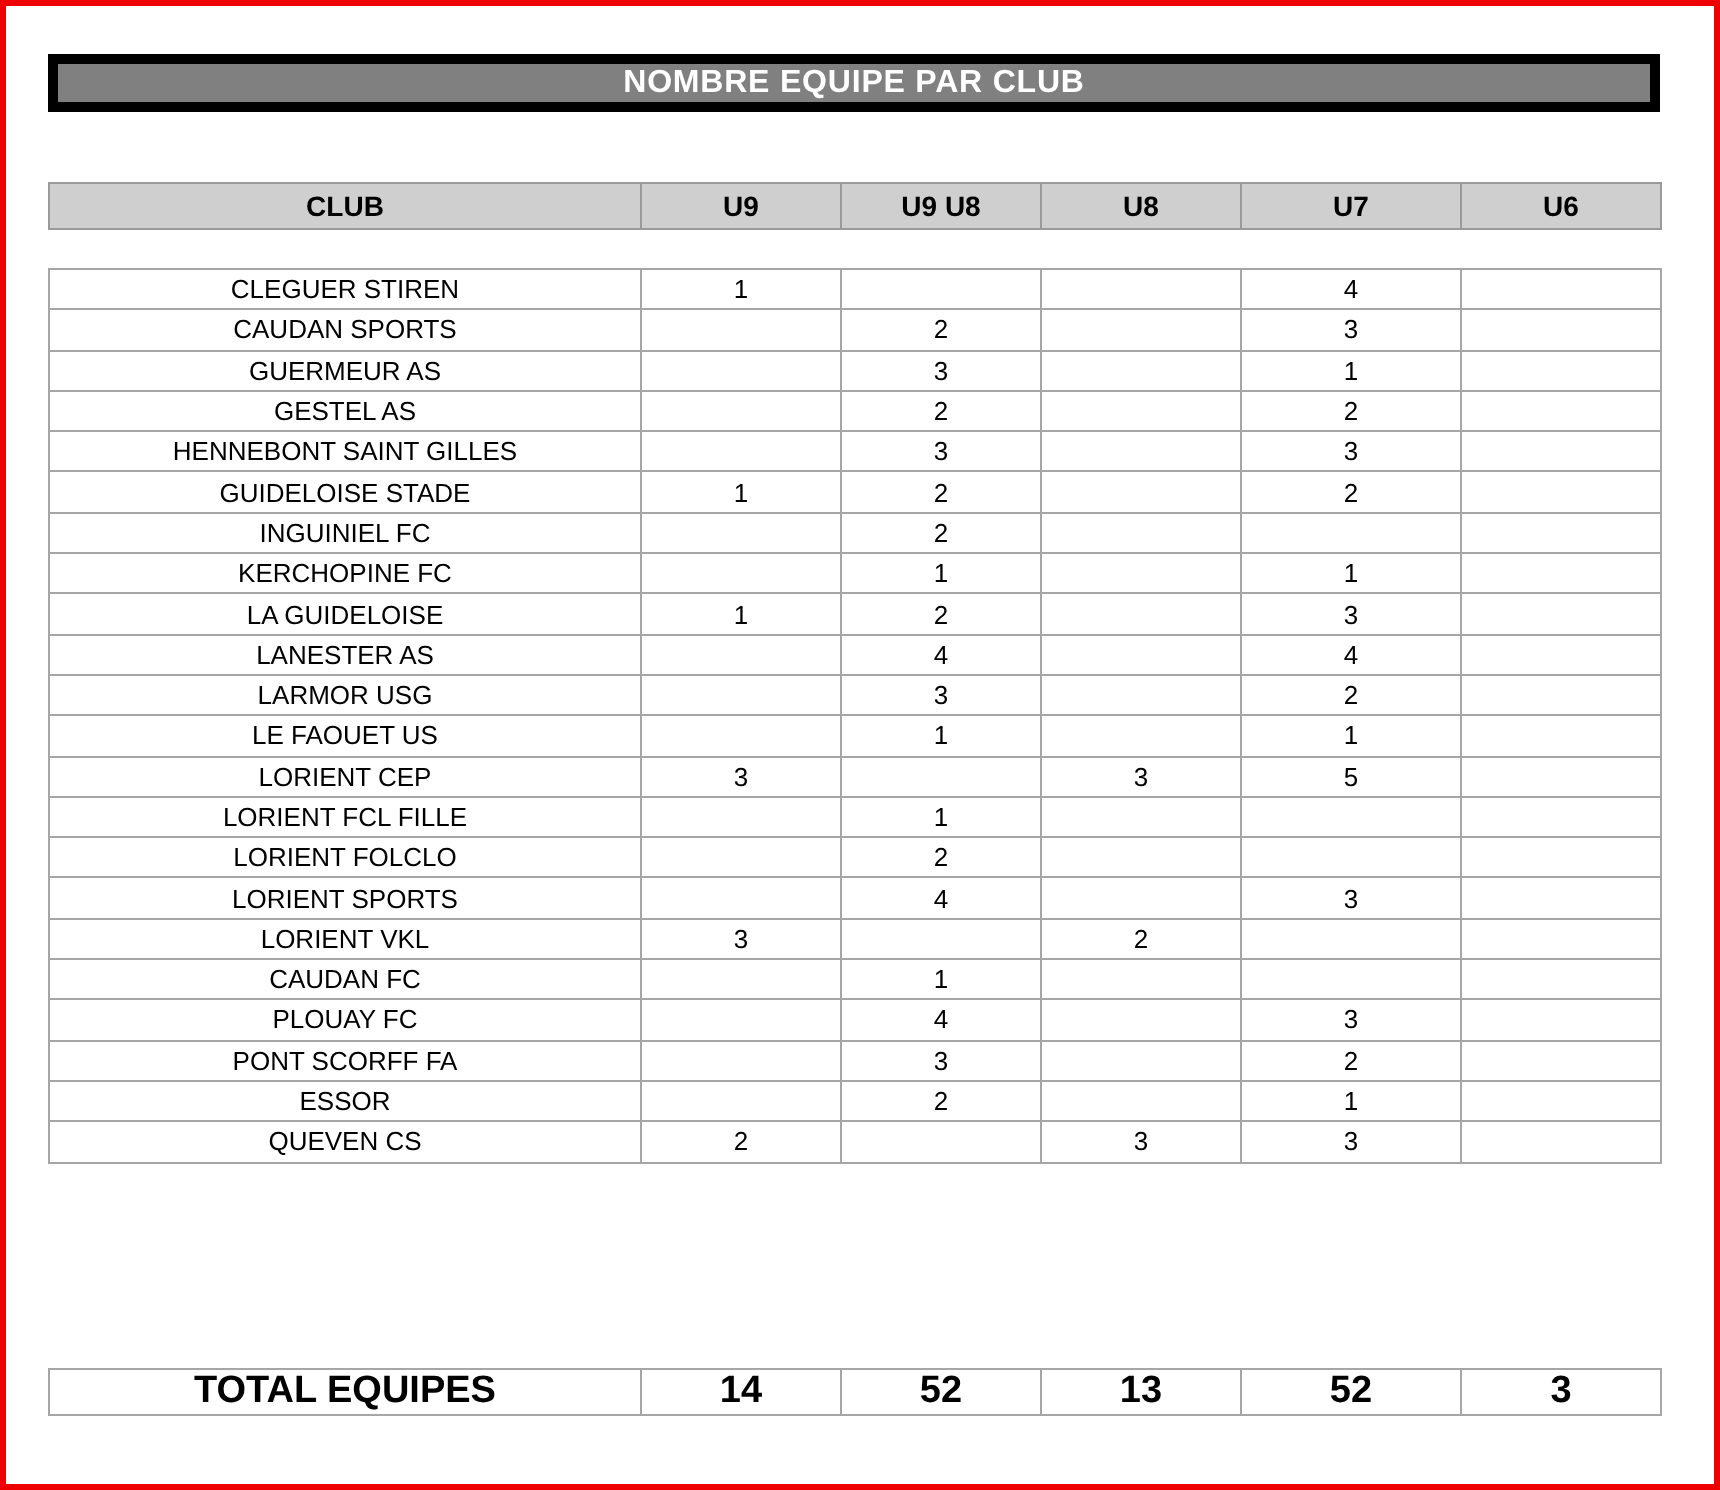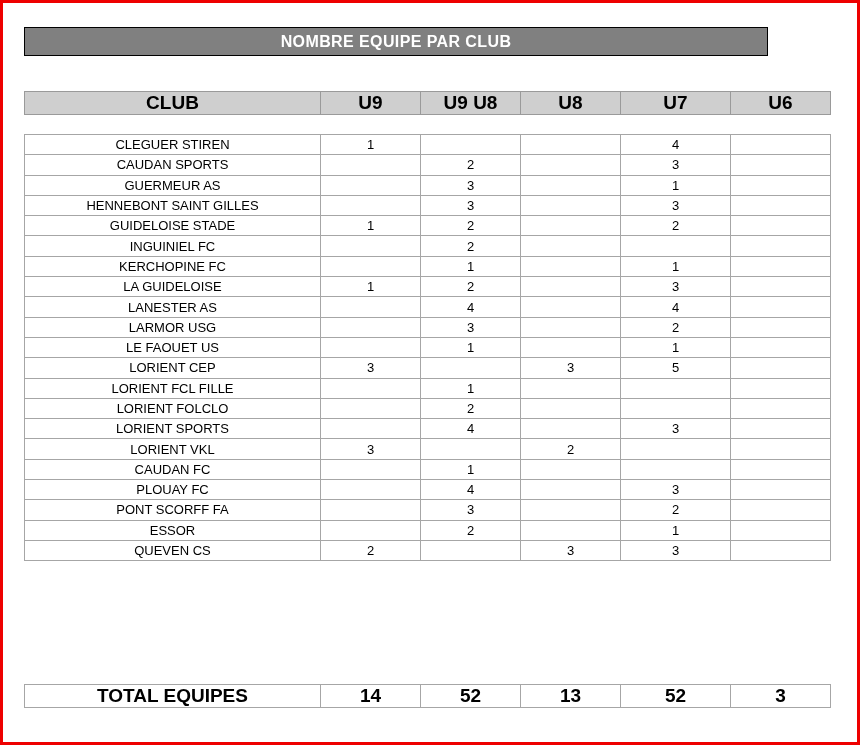--- a/index.html
+++ b/index.html
@@ -25,24 +25,24 @@
     top: 18px;
     width: 812px;
     height: 700px;
   }
 
   
   .title-bar {
     position: absolute;
     left: 3px;
     top: 6px;
-    width: 744px;
+    width: 806px;
     height: 29px;
     background: #808080;
-    border: 1px solid #000000;
+    border: 5px solid #000000;
     display: flex;
     align-items: center;
     justify-content: center;
   }
   .title-bar .title-text {
     color: #ffffff;
     font-size: 16px;
     font-weight: bold;
     letter-spacing: 0.4px;
     white-space: nowrap;
@@ -78,21 +78,21 @@
   #header-table {
     position: absolute;
     left: 3px;
     top: 70px;
   }
   #header-table th {
     height: 23px;
     background: #cfcfcf;
     border: 1px solid #9a9a9a;
     font-weight: bold;
-    font-size: 19px;
+    font-size: 14px;
   }
 
   
   #body-table {
     position: absolute;
     left: 3px;
     top: 113px;
   }
   #body-table td {
     height: 20.3px;
@@ -175,20 +175,28 @@
           </tr>
           <tr>
             <td class="club-cell">GUERMEUR AS</td>
             <td></td>
             <td>3</td>
             <td></td>
             <td>1</td>
             <td></td>
           </tr>
           <tr>
+            <td class="club-cell">GESTEL AS</td>
+            <td></td>
+            <td>2</td>
+            <td></td>
+            <td>2</td>
+            <td></td>
+          </tr>
+          <tr>
             <td class="club-cell">HENNEBONT SAINT GILLES</td>
             <td></td>
             <td>3</td>
             <td></td>
             <td>3</td>
             <td></td>
           </tr>
           <tr>
             <td class="club-cell">GUIDELOISE STADE</td>
             <td>1</td>

